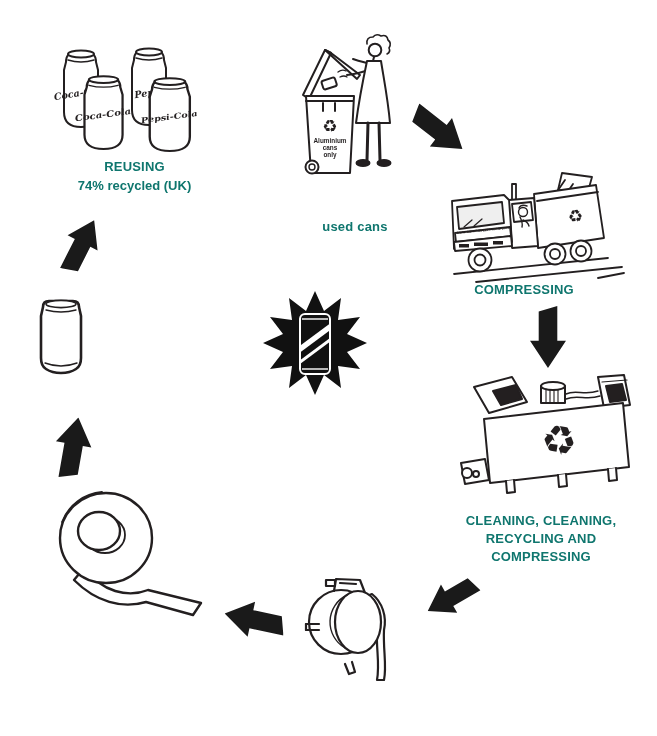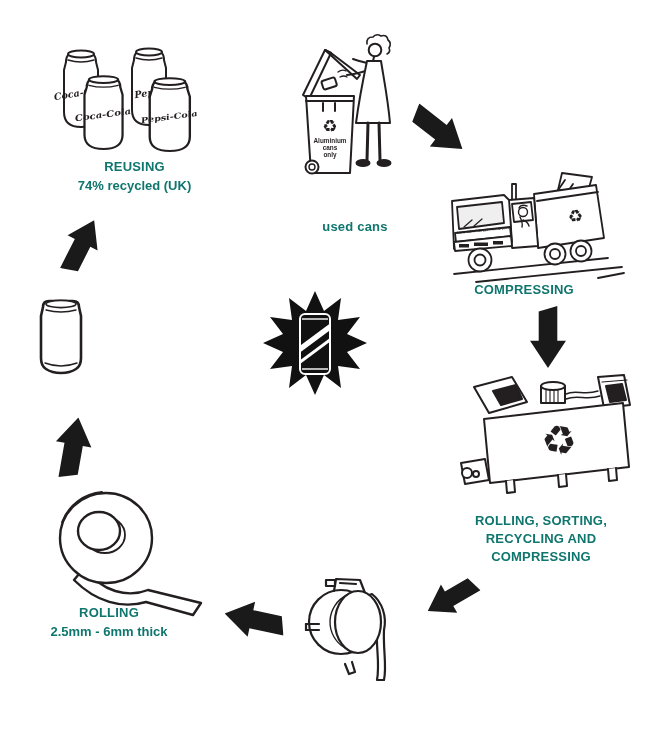--- a/index.html
+++ b/index.html
@@ -210,21 +210,21 @@
       </g>
 
       <g>
         <path d="M46,107 l1,12 l8,-1 l-1,-12" fill="#ffffff"></path>
         <path d="M98,101 l1,12 l8,-1 l-1,-12" fill="#ffffff"></path>
         <path d="M148,95 l1,12 l8,-1 l-1,-12" fill="#ffffff"></path>
       </g>
     </g>
   </svg>
   <div class="station-label multiline" style="left:441px;top:512px;width:200px;">
-    <div>ROLLING, SORTING,</div>
+    <div>CLEANING, CLEANING,</div>
     <div>RECYCLING AND</div>
     <div>COMPRESSING</div>
   </div>
 
   <svg class="abs" style="left:303px;top:574px;" width="104" height="110" viewBox="0 0 104 110">
     <g stroke="#231f20" stroke-width="2.2" fill="#ffffff" stroke-linejoin="round" stroke-linecap="round">
       <g>
         <circle cx="38" cy="48" r="32"></circle>
         <line x1="3" y1="50" x2="16" y2="50"></line>
         <line x1="3" y1="56" x2="16" y2="56"></line>
@@ -252,24 +252,20 @@
         <path d="M34,82 C52,106 78,112 98,104 L151,117 L143,129 L96,116 C72,123 46,116 24,94 Z"></path>
       </g>
       <g>
         <ellipse cx="56" cy="52" rx="46" ry="45"></ellipse>
         <path d="M12,36 A 47,47 0 0 1 52,6" fill="none" stroke-width="1.8"></path>
         <ellipse cx="55" cy="49" rx="20" ry="18" stroke-width="1.8"></ellipse>
         <ellipse cx="49" cy="45" rx="21" ry="19"></ellipse>
       </g>
     </g>
   </svg>
-  <div class="station-label" style="left:28px;top:603px;width:162px;">
-    <div>ROLLING</div>
-    <div class="sub">2.5mm - 6mm thick</div>
-  </div>
 
   <svg class="abs" style="left:36px;top:295px;" width="50" height="84" viewBox="0 0 50 84">
     <g stroke="#231f20" stroke-width="2.6" fill="#ffffff" stroke-linejoin="round" stroke-linecap="round">
       <path d="M7,12 Q7,6 13,6 L37,6 Q43,6 43,12 L45,21 L45,63 Q45,71 40,74 Q34,78 25,78 Q16,78 10,74 Q5,71 5,63 L5,21 Z"></path>
       <ellipse cx="25" cy="9" rx="15" ry="3.6" stroke-width="1.6"></ellipse>
       <path d="M10,15 Q25,19 40,15" fill="none" stroke-width="1.4"></path>
       <path d="M9,68 Q25,74 41,68" fill="none" stroke-width="1.4"></path>
     </g>
   </svg>
 

